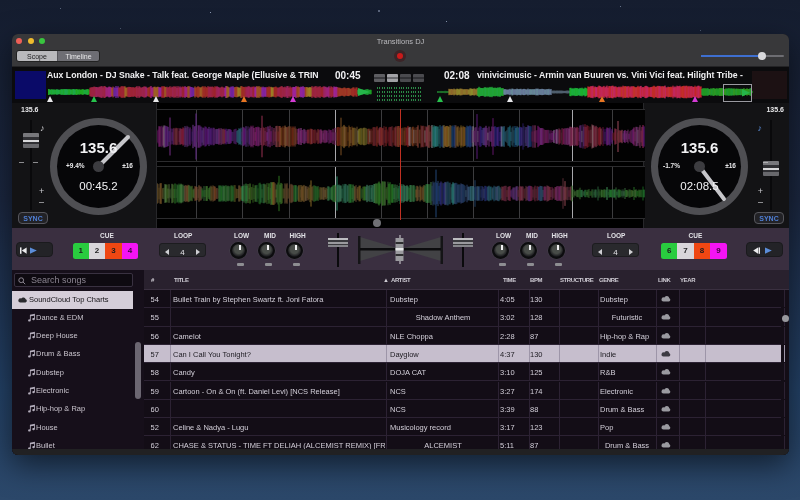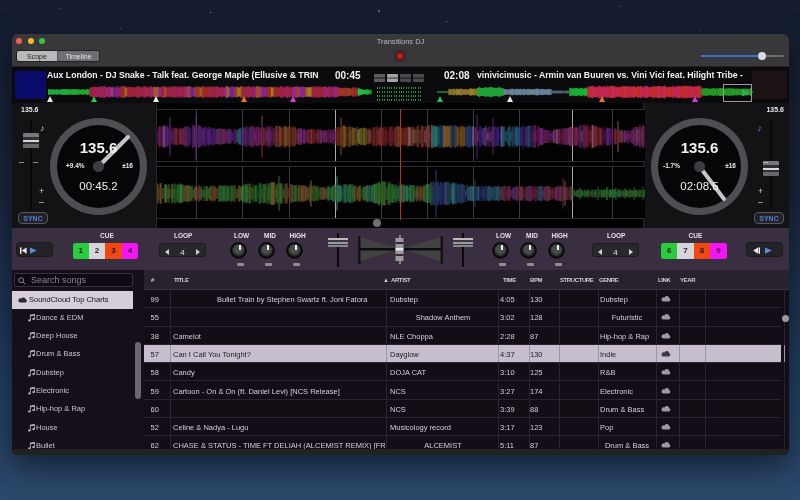--- a/index.html
+++ b/index.html
@@ -1784,22 +1784,22 @@
         <span style="left:239px;font-size:6px;top:7px;">▲</span>
           <span style="left:247px;">ARTIST</span>
         <span style="left:359px;">TIME</span>
           <span style="left:386px;">BPM</span>
         <span style="left:416px;">STRUCTURE</span>
           <span style="left:455px;">GENRE</span>
         <span style="left:514px;">LINK</span>
           <span style="left:536px;">YEAR</span>
       </div>
       <div class="trow" style="top:20.0px;">
-          <span style="left:6.5px;">99</span>
-          <span style="left:29px;width:196px;margin-left:44px;">Bullet Train by Stephen Swartz ft. Joni Fatora</span>
+          <span style="left:6.5px;">54</span>
+          <span style="left:29px;width:196px;">Bullet Train by Stephen Swartz ft. Joni Fatora</span>
           <span style="left:246px;width:106px;">Dubstep</span>
           <span style="left:356px;">4:05</span>
           <span style="left:386px;">130</span>
           <span style="left:456px;width:54px;">Dubstep</span>
           <svg class="cloud" style="left:517px;" width="10" height="7" viewBox="0 0 12 8">
             <path d="M3 7.5 a2.4 2.4 0 1 1 1-4.6 A3.1 3.1 0 0 1 10 3.7 a2 2 0 0 1-.5 3.8 z" fill="#9a9aa0"></path>
           </svg>
           <div class="vline" style="left:26px;"></div>
           <div class="vline" style="left:242px;"></div>
           <div class="vline" style="left:354px;"></div>
@@ -1825,21 +1825,21 @@
           <div class="vline" style="left:354px;"></div>
           <div class="vline" style="left:384.5px;"></div>
           <div class="vline" style="left:414.5px;"></div>
           <div class="vline" style="left:454px;"></div>
           <div class="vline" style="left:511.5px;"></div>
           <div class="vline" style="left:535px;"></div>
           <div class="vline" style="left:561px;"></div>
           <div class="vline" style="left:640px;"></div>
         </div>
         <div class="trow" style="top:56.6px;">
-          <span style="left:6.5px;">38</span>
+          <span style="left:6.5px;">56</span>
           <span style="left:29px;width:212px;">Camelot</span>
           <span style="left:246px;width:106px;">NLE Choppa</span>
           <span style="left:356px;">2:28</span>
           <span style="left:386px;">87</span>
           <span style="left:456px;width:54px;">Hip-hop &amp; Rap</span>
           <svg class="cloud" style="left:517px;" width="10" height="7" viewBox="0 0 12 8">
             <path d="M3 7.5 a2.4 2.4 0 1 1 1-4.6 A3.1 3.1 0 0 1 10 3.7 a2 2 0 0 1-.5 3.8 z" fill="#9a9aa0"></path>
           </svg>
           <div class="vline" style="left:26px;"></div>
           <div class="vline" style="left:242px;"></div>

